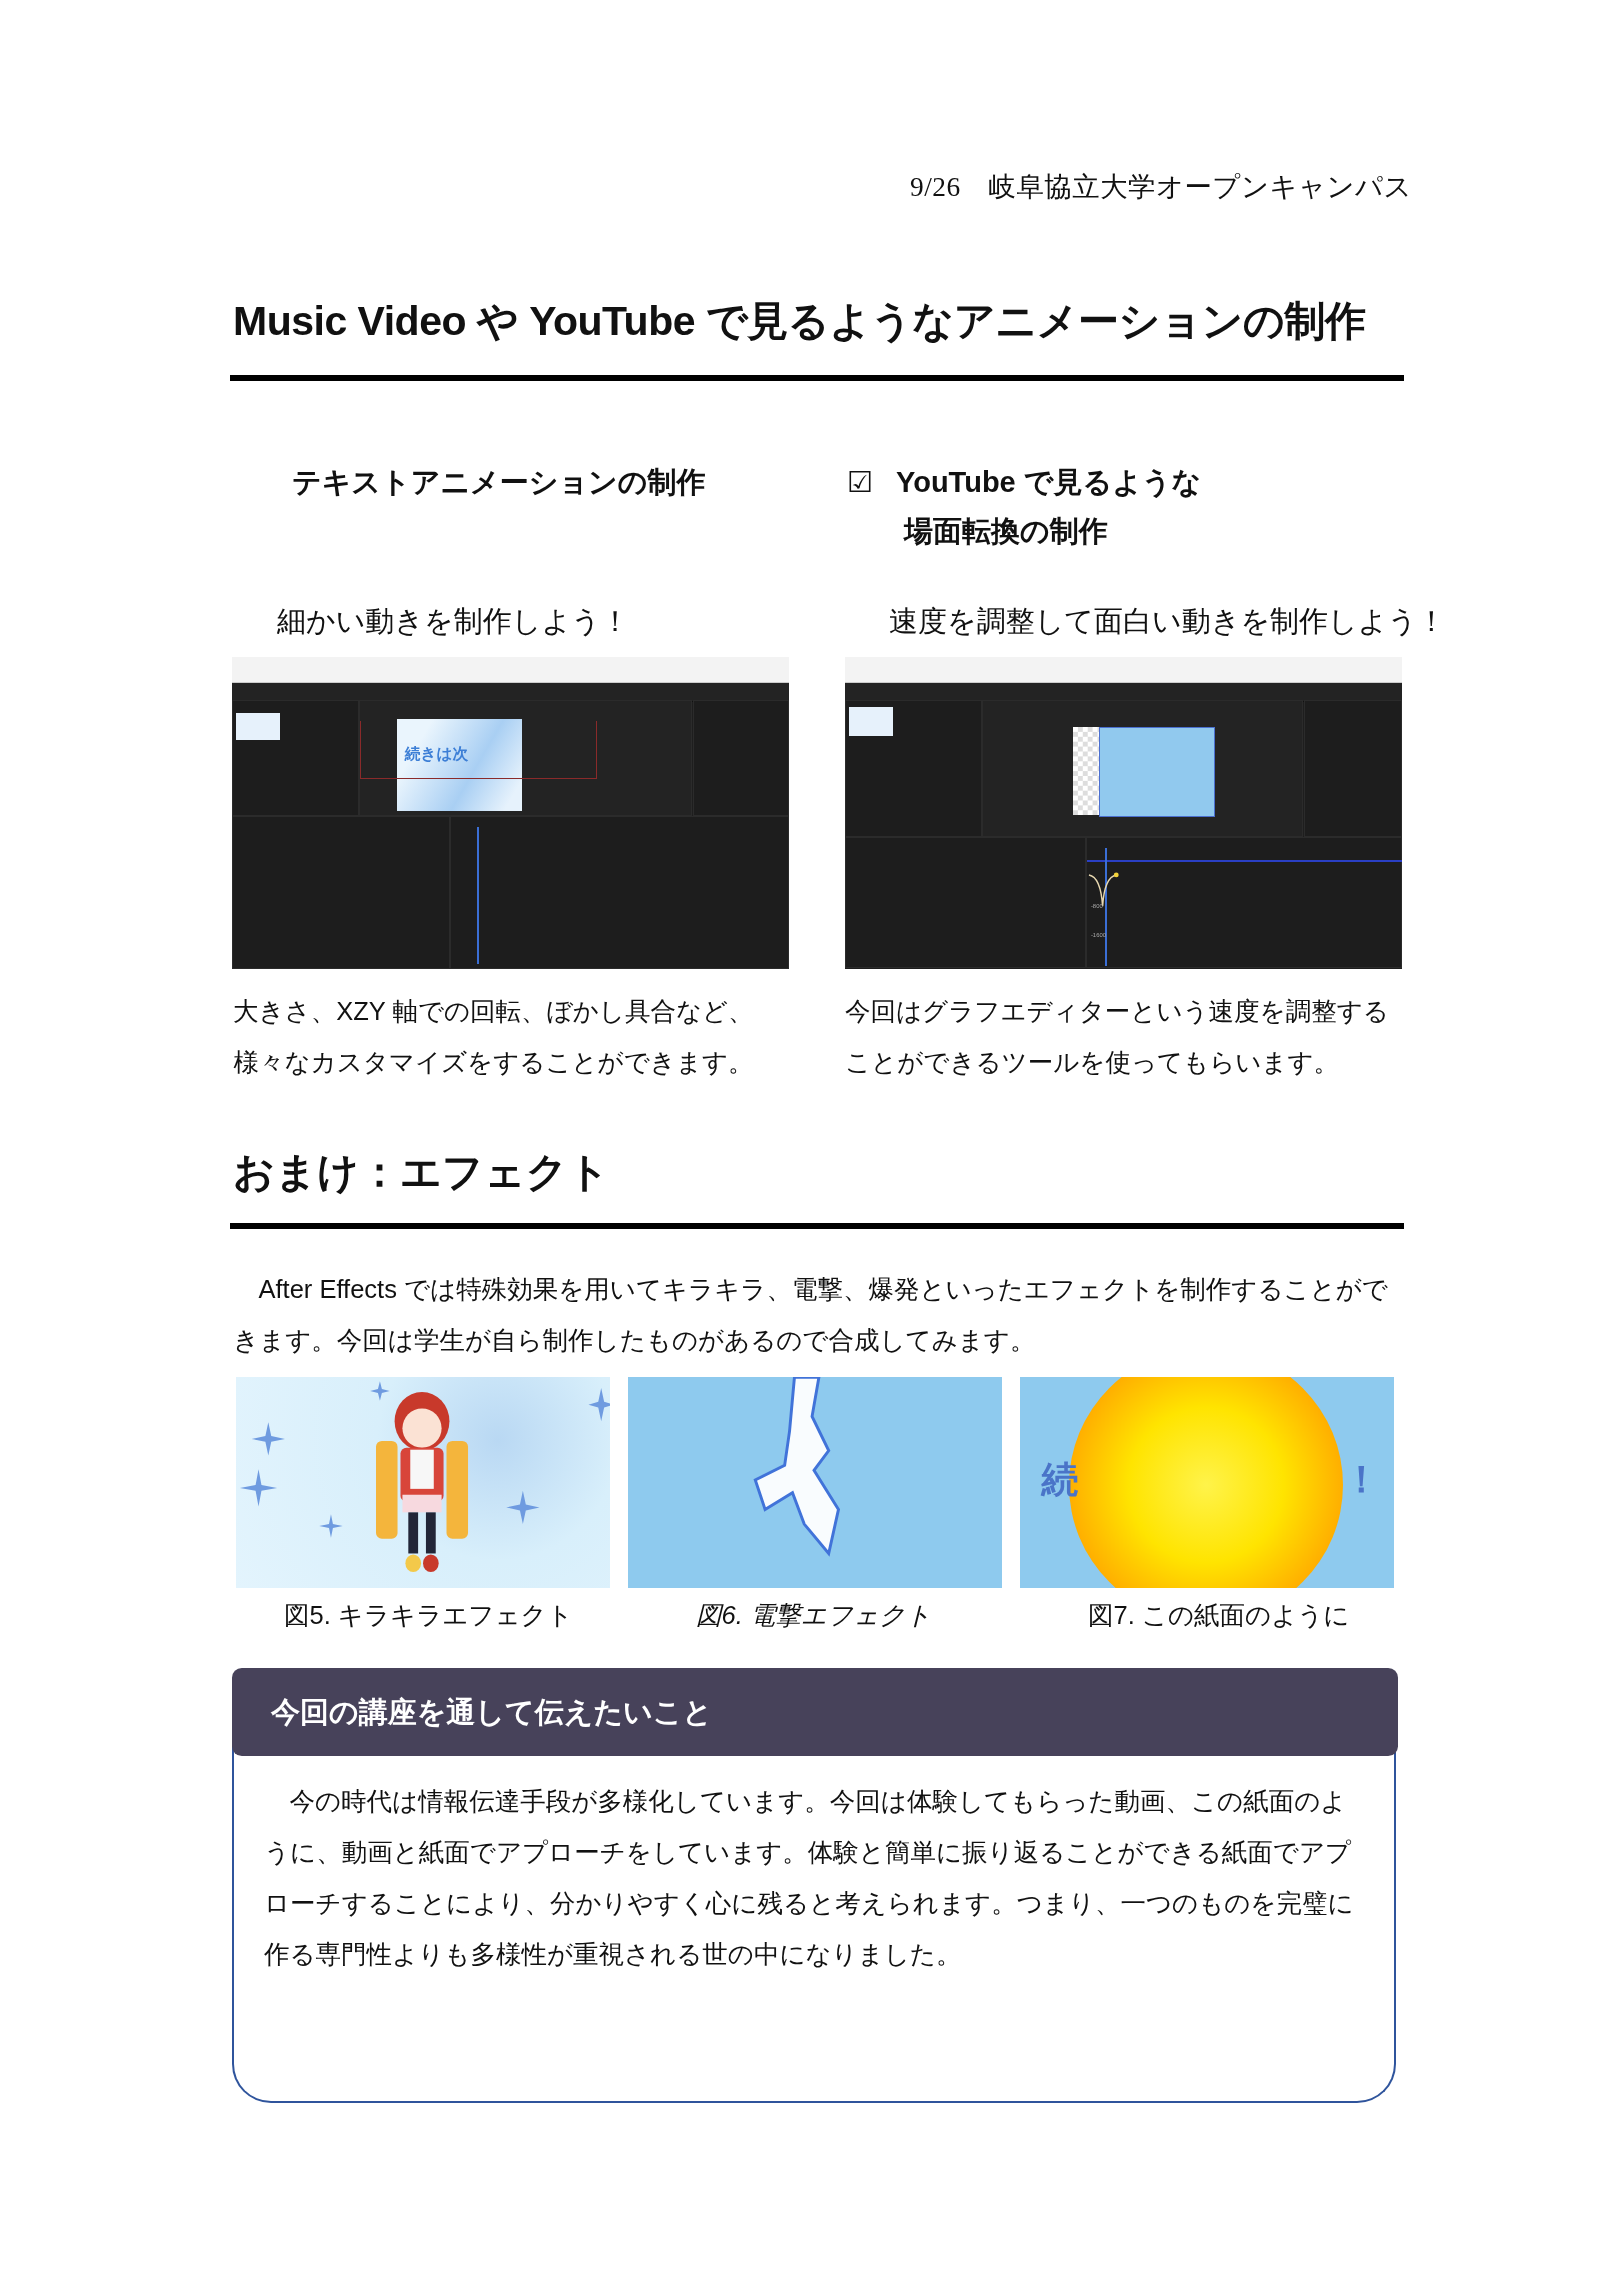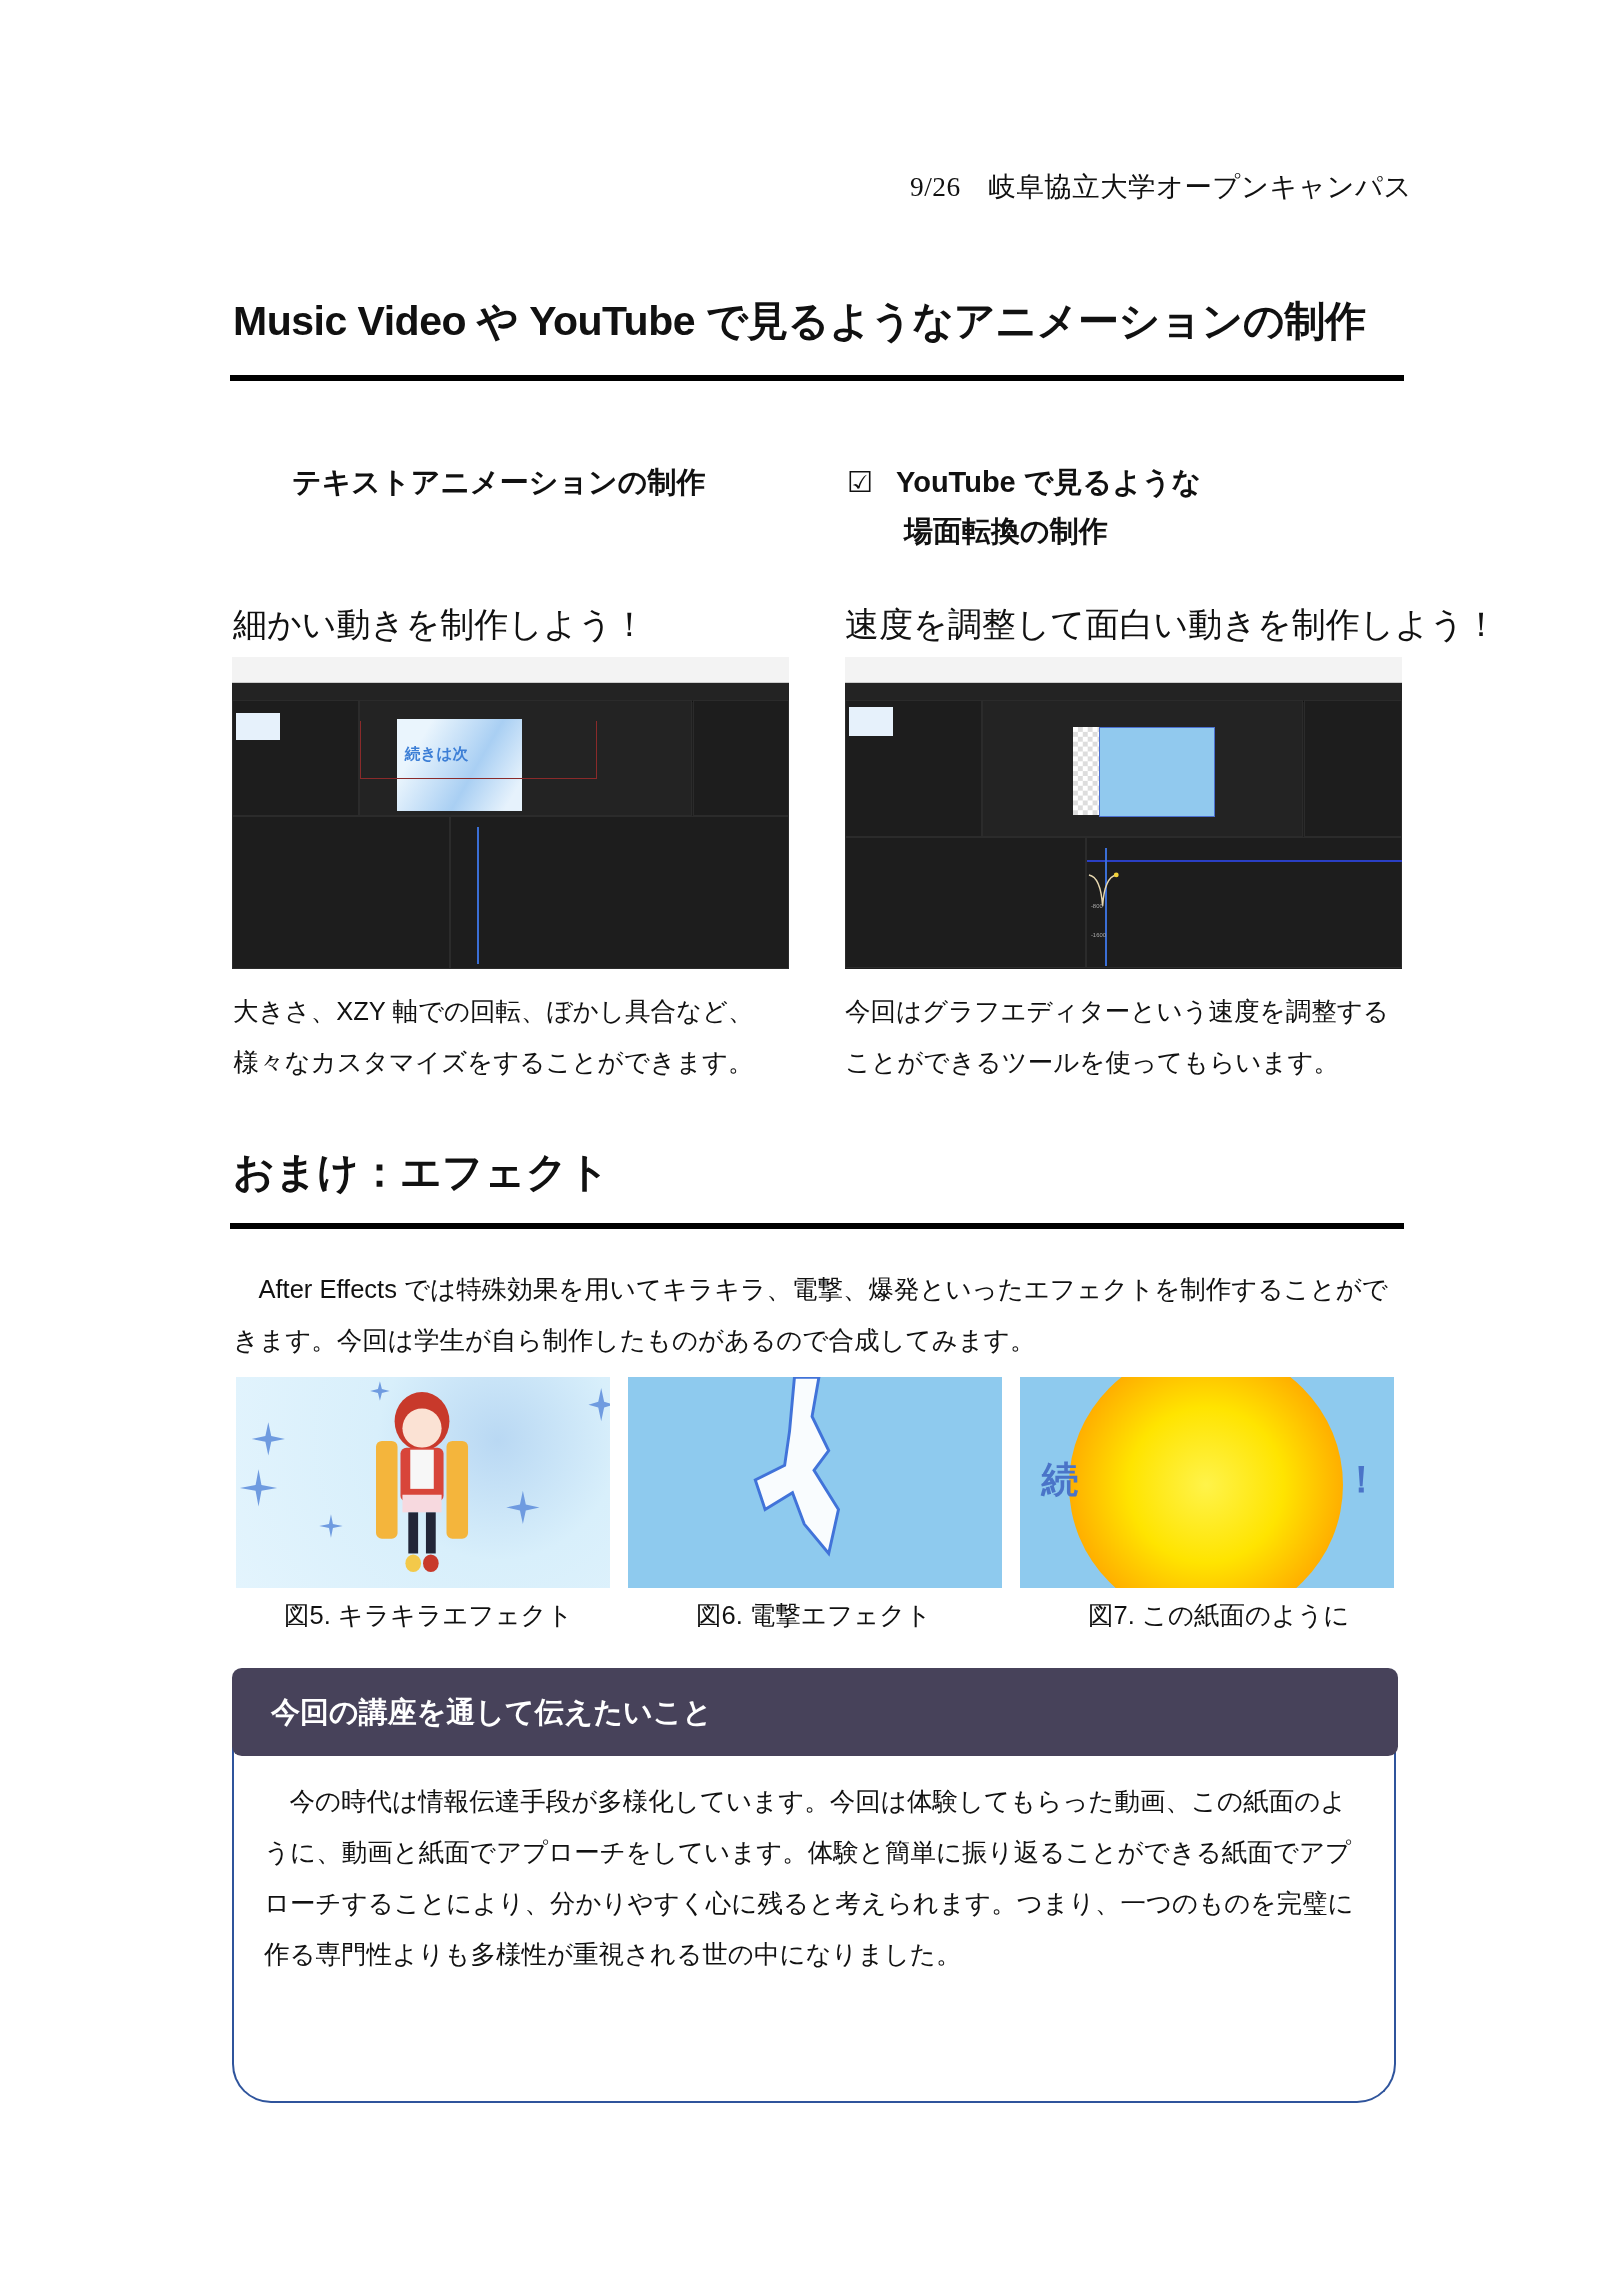--- a/index.html
+++ b/index.html
@@ -6,21 +6,21 @@
     body { width: 1621px; height: 2293px; position: relative; overflow: hidden;
            font-family: "Liberation Sans", "DejaVu Sans", sans-serif; color: #111; }
     .abs { position: absolute; }
     .header-note { left: 910px; top: 169px; font-size: 27.4px; white-space: nowrap;
                    font-family: "Liberation Serif", "DejaVu Serif", serif; letter-spacing: 0.5px; }
     .h1 { left: 233px; top: 294px; font-size: 41px; font-weight: bold; white-space: nowrap; letter-spacing: -0.5px; }
     .rule { left: 230px; width: 1174px; height: 5.9px; background: #000; }
     .check-item { font-size: 29px; font-weight: bold; line-height: 49px; white-space: nowrap; }
     .check-item .box { display: inline-block; width: 49px; font-weight: normal; }
     .check-item .indent { padding-left: 57px; }
-    .lead { font-size: 34px; white-space: nowrap; }
+    .lead { font-size: 29px; white-space: nowrap; margin-left: 44px; }
     .shot { background: #1e1e1e; overflow: hidden; }
     .desc { font-size: 25.5px; line-height: 51px; white-space: nowrap; }
     .h2 { left: 233px; top: 1145px; font-size: 41px; font-weight: bold; white-space: nowrap; }
     .para { left: 233px; top: 1264px; width: 1171px; font-size: 25.5px; line-height: 51px; }
     .fig { top: 1377px; width: 374px; height: 211px; overflow: hidden; }
     .cap { top: 1598px; font-size: 25.5px; white-space: nowrap; }
     .box-wrap { left: 232px; top: 1668px; width: 1166px; height: 435px; }
     .box-head { position: absolute; left: 0; top: 0; width: 1166px; height: 88px; background: #47425a;
                 border-radius: 9.8px; color: #fff; font-size: 29px; line-height: 88px; padding-left: 39px;
                 box-sizing: border-box; font-weight: bold; z-index: 2; }
@@ -143,21 +143,21 @@
     </g>
   </svg>
 </div>
 <div class="abs fig" style="left:1020px; background:#8ecaee;">
   <div style="position:absolute; left:49px; top:-29px; width:274px; height:274px; border-radius:50%; background:radial-gradient(circle, #fff34a 0%, #ffe400 40%, #ffb000 70%, #ff9a1a 85%, rgba(142,202,238,0) 100%);"></div>
   <span style="position:absolute; left:21.6px; top:78px; font-size:37px; font-weight:bold; color:#4a74c8;">続</span>
   <span style="position:absolute; left:323px; top:78px; font-size:37px; font-weight:bold; color:#4a74c8;">！</span>
 </div>
 
 <div class="abs cap" style="left:284px;">図5.  キラキラエフェクト</div>
-<div class="abs cap" style="left:696px;">図6.  電撃エフェクト</div>
+<div class="abs cap" style="left:696px;font-style:italic;">図6.  電撃エフェクト</div>
 <div class="abs cap" style="left:1088px;">図7.  この紙面のように</div>
 
 <div class="abs box-wrap">
   <div class="box-head">今回の講座を通して伝えたいこと</div>
   <div class="box-body"></div>
   <div class="box-text">
     <p>　今の時代は情報伝達手段が多様化しています。今回は体験してもらった動画、この紙面のように、動画と紙面でアプローチをしています。体験と簡単に振り返ることができる紙面でアプローチすることにより、分かりやすく心に残ると考えられます。つまり、一つのものを完璧に作る専門性よりも多様性が重視される世の中になりました。</p>
   </div>
 </div>
 

